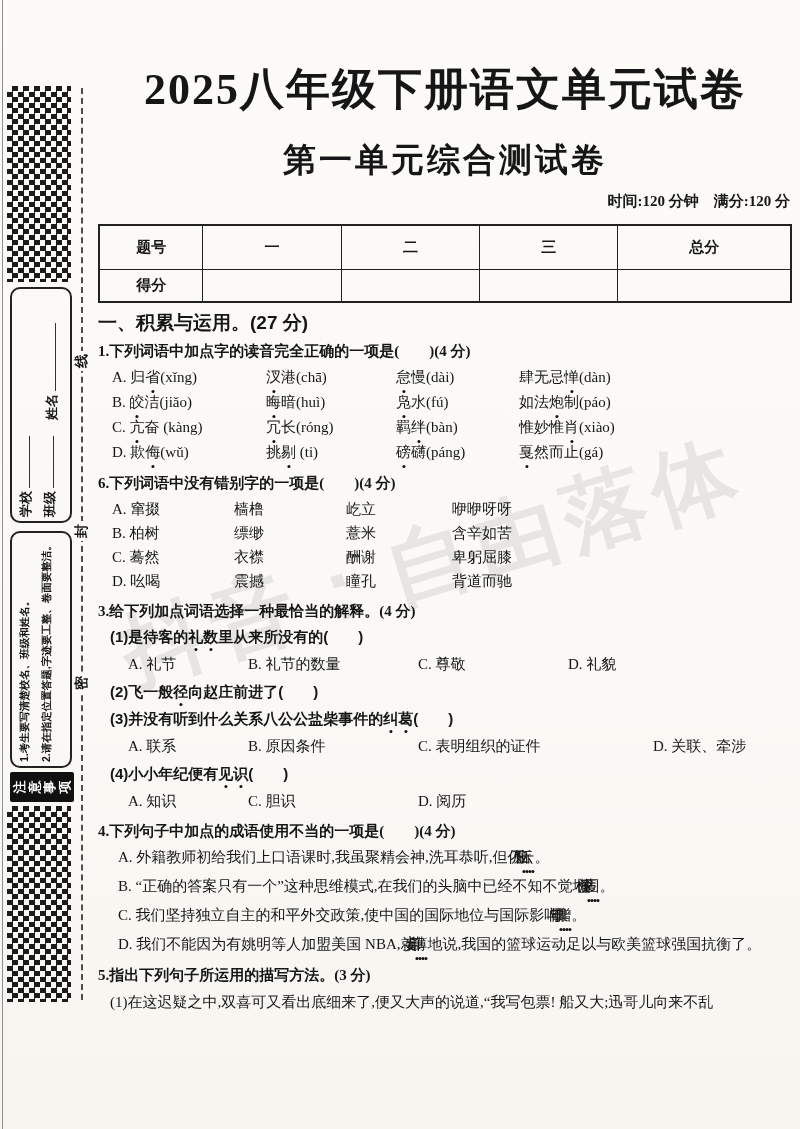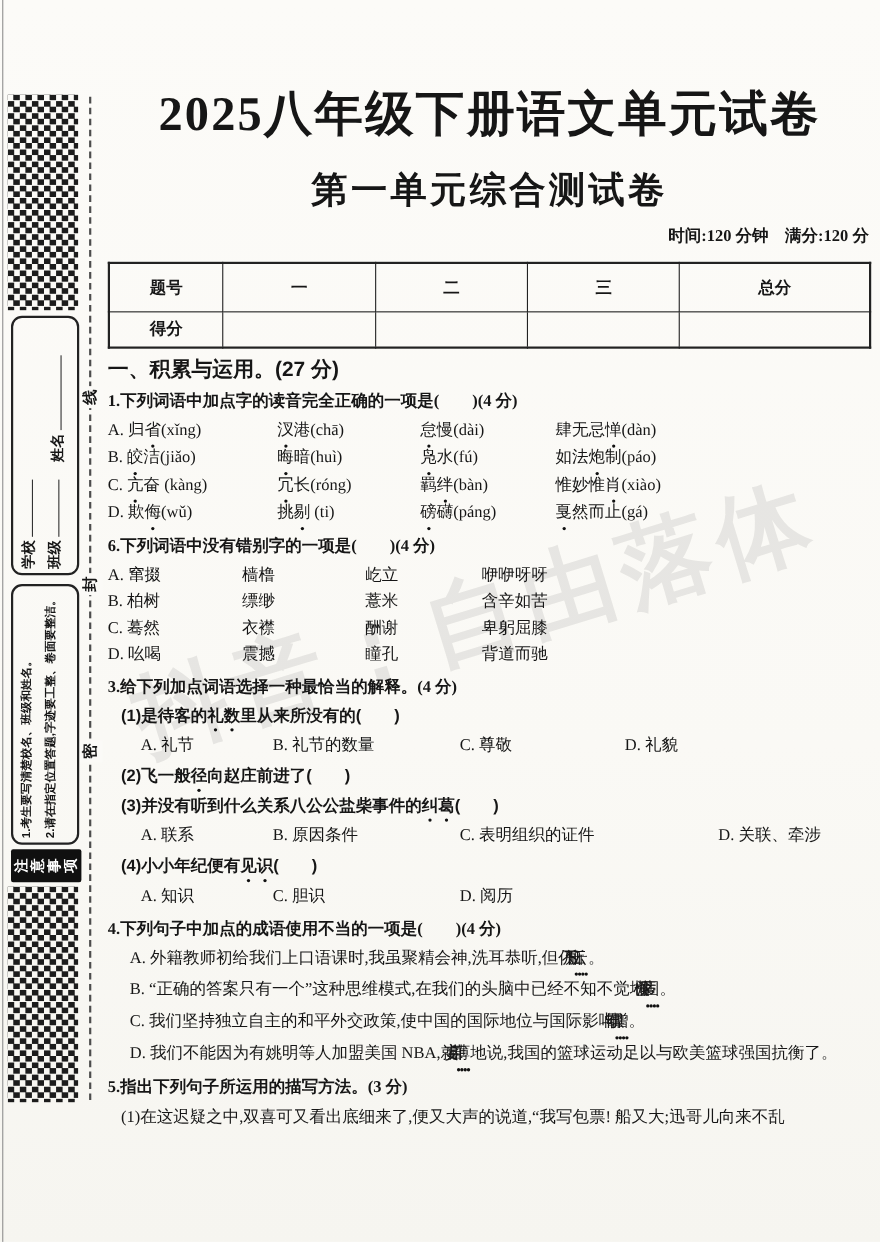--- a/index.html
+++ b/index.html
@@ -34,41 +34,41 @@
                      font-size:13px; transform:rotate(-90deg); display:inline-block; }
 
   
   .watermark { position:absolute; left:108px; top:602px; font-size:84px; font-weight:700;
                font-family:"Liberation Sans",sans-serif; color:rgba(70,70,70,0.11);
                transform:rotate(-17deg); transform-origin:0 0; letter-spacing:8px;
                white-space:nowrap; pointer-events:none; }
 
   
   .main { position:absolute; left:98px; top:64px; width:694px; }
-  h1.title { margin-top:14px; font-size:44px; line-height:1.2; font-weight:900;
+  h1.title { font-size:44px; line-height:1.2; font-weight:900;
              text-align:center; letter-spacing:2px; }
   h2.subtitle { margin-top:24px; font-size:33px; line-height:1.2; font-weight:900;
                 text-align:center; letter-spacing:3px; }
   .info { margin-top:12px; margin-right:2px; text-align:right; font-size:15px;
           font-weight:700; line-height:1.3; }
   table.score { margin-top:12px; width:100%; border-collapse:collapse; border:2px solid #222;
                 table-layout:fixed; }
   table.score th, table.score td { border:1.5px solid #222; text-align:center;
                 font-size:15px; font-weight:700; }
   table.score tr.hdr  { height:45px; }
   table.score tr.body { height:32px; }
   .c0{width:15%} .c1{width:20%} .c2{width:20%} .c3{width:20%} .c4{width:25%}
 
   .sec { margin-top:10px; font-family:"Liberation Sans",sans-serif; font-weight:700;
          font-size:19px; line-height:20px; }
   .stem { margin-top:8px; font-family:Liberation Serif, serif; font-weight:600;
           font-size:15px; line-height:20px; }
   .substem { margin-top:5px; margin-left:12px; font-family:"Liberation Sans",sans-serif;
              font-weight:600; font-size:15px; line-height:22px; }
-  .grid { display:grid; margin-top:4px; font-size:15px; line-height:25px; }
+  .grid { display:grid; margin-top:4px; margin-left:14px; font-size:15px; line-height:25px; }
   .g-q1 { grid-template-columns:154px 130px 123px 1fr; }
   .g-q2 { grid-template-columns:122px 112px 106px 1fr; line-height:24px; }
   .g-q3 { margin-left:30px; grid-template-columns:120px 170px 150px 1fr; line-height:24px; }
   .g-q3c { margin-left:30px; grid-template-columns:120px 170px 235px 1fr; line-height:24px; }
   .q4opt { margin:3px 0 1px 20px; padding-left:12px; text-indent:-12px;
            font-size:15px; line-height:26px; }
   .q5item { margin-top:5px; margin-left:12px; font-size:15px; line-height:24px; }
 
   
   .em { position:relative; display:inline-block; }

